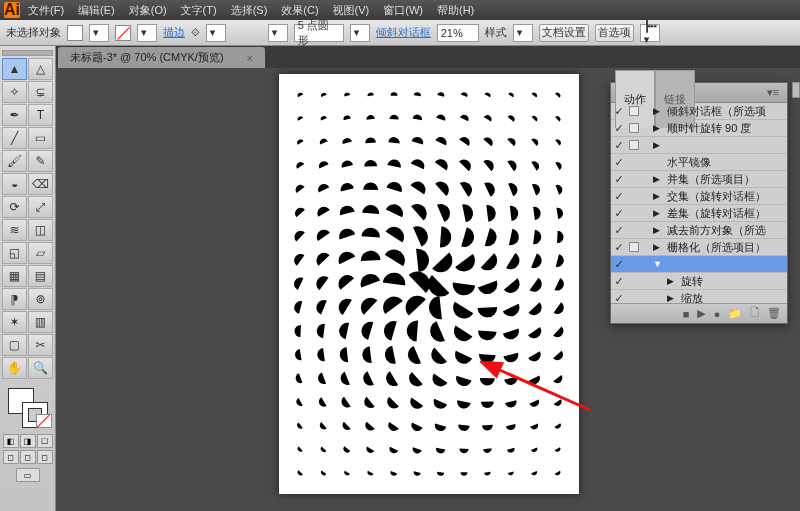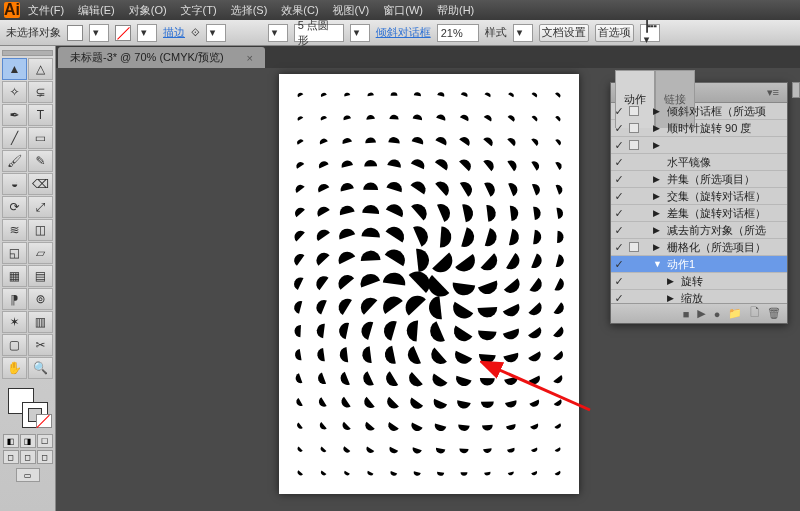--- a/index.html
+++ b/index.html
@@ -451,21 +451,20 @@
       <div class="action-row indent1">
         <span class="ar-check">✓</span>
         <span class="ar-box" style=""></span>
         <span class="ar-arrow">▶</span>
         <span class="ar-label">栅格化（所选项目）</span>
       </div>
       <div class="action-row indent1 sel">
         <span class="ar-check">✓</span>
         <span class="ar-box" style="visibility:hidden"></span>
         <span class="ar-arrow">▼</span>
-        <span class="ar-label">动作1</span>
       </div>
       <div class="action-row indent2">
         <span class="ar-check">✓</span>
         <span class="ar-box" style="visibility:hidden"></span>
         <span class="ar-arrow">▶</span>
         <span class="ar-label">旋转</span>
       </div>
       <div class="action-row indent2">
         <span class="ar-check">✓</span>
         <span class="ar-box" style="visibility:hidden"></span>

